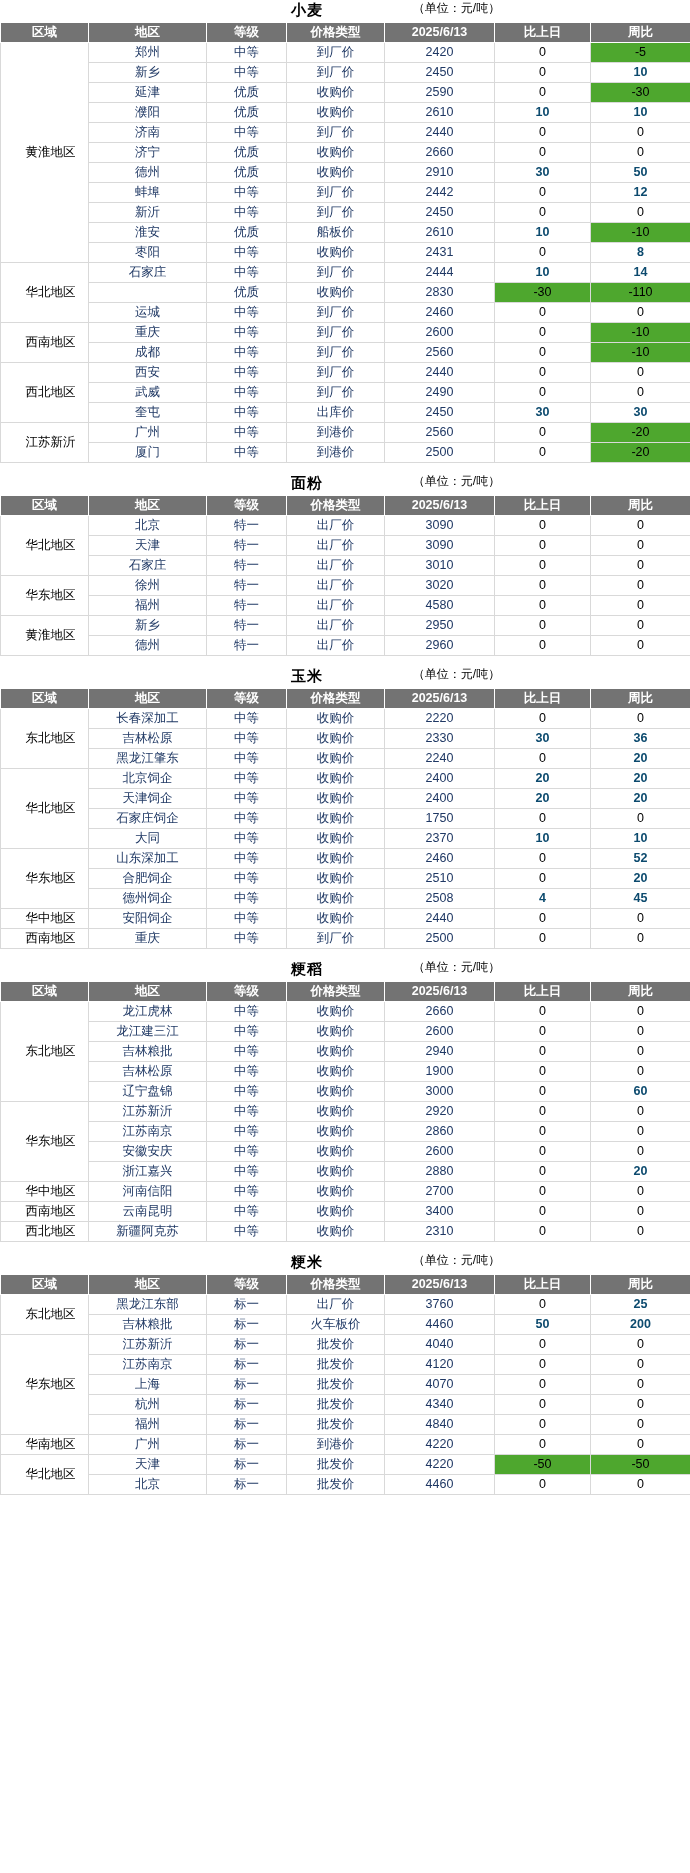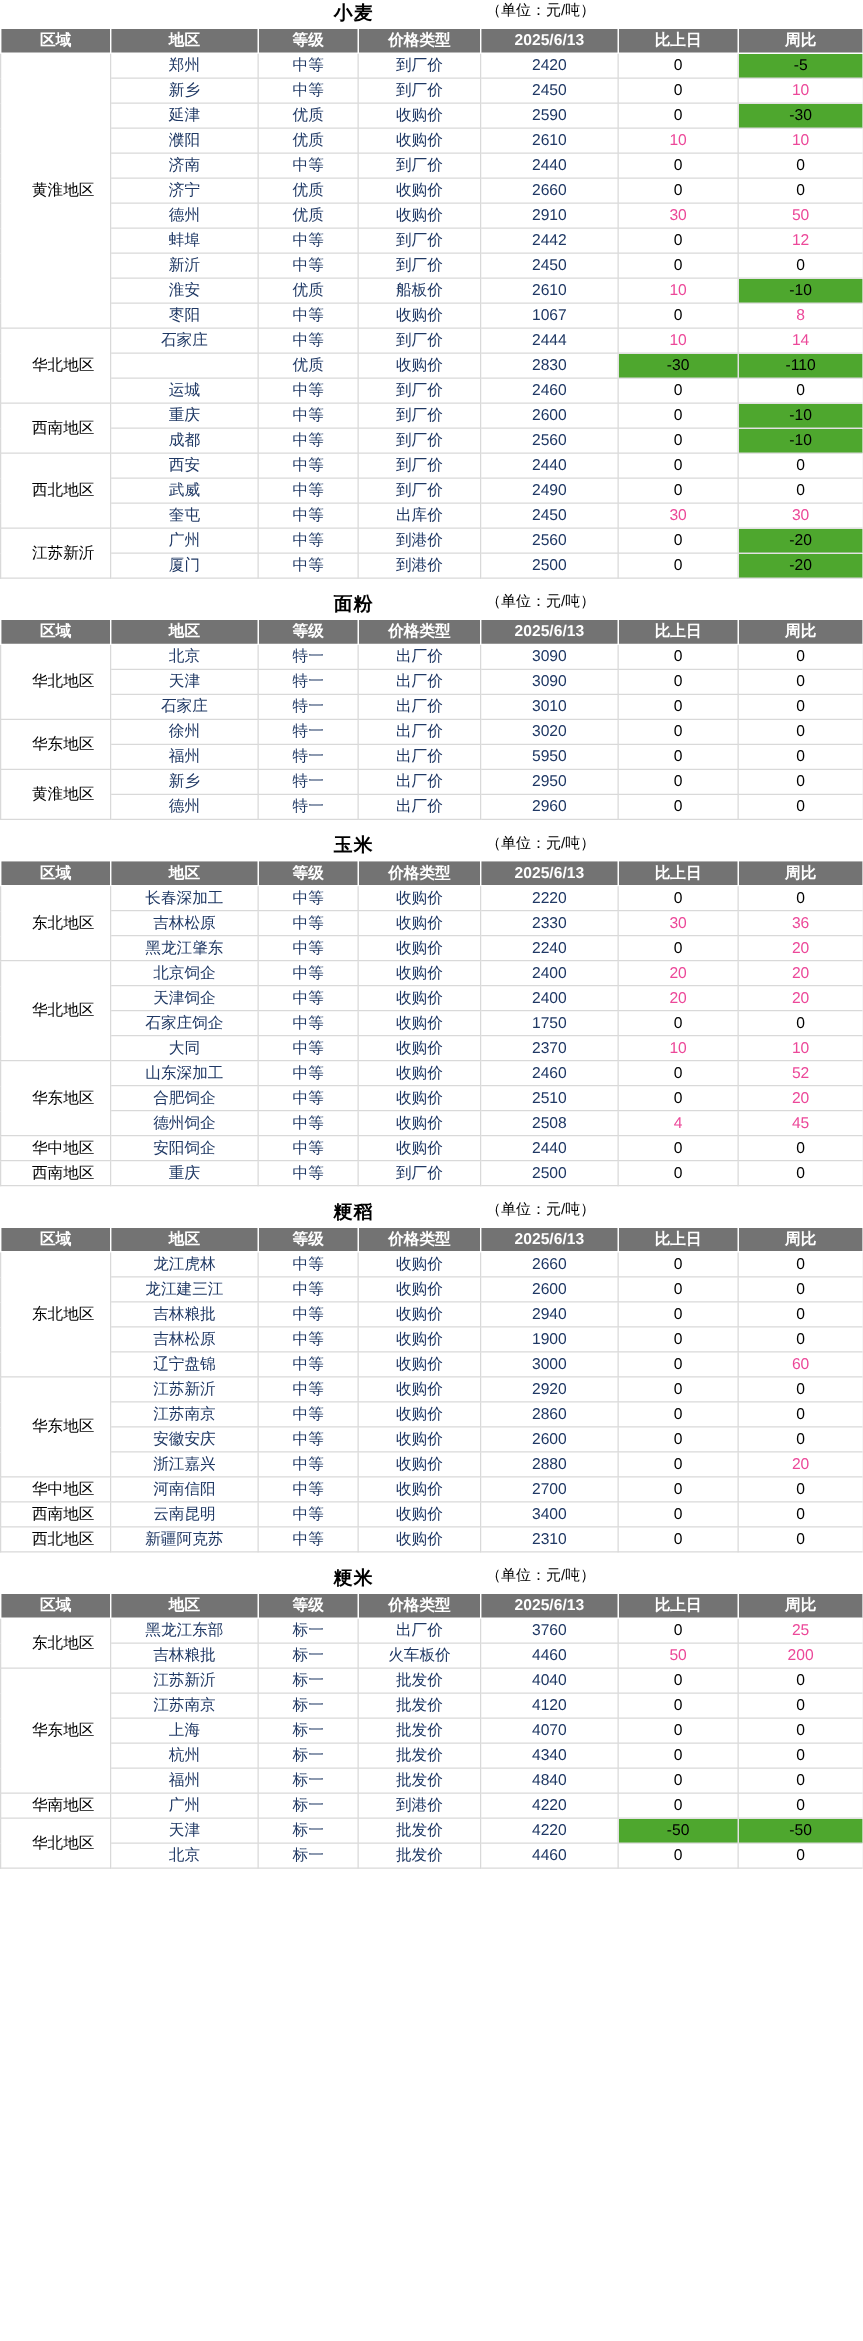--- a/index.html
+++ b/index.html
@@ -8,20 +8,21 @@
     width:690px;
     color:#000;
   }
   .page{width:690px;}
   .block{margin-bottom:10px;}
   .title-row{
     display:flex;
     align-items:flex-end;
     width:566px;
     box-sizing:border-box;
+    margin-left:24px;
   }
   .title-row .spacer{flex:1;}
   .title-row .title{
     flex:0 0 auto;
     text-align:center;
     font-size:15px;
     font-weight:bold;
     letter-spacing:1px;
     padding-bottom:2px;
   }
@@ -64,21 +65,21 @@
     border:1px solid #d9d9d9;
     background:#ffffff;
     color:#1f3864;
   }
   tbody td.region{
     color:#000000;
     font-weight:normal;
     padding-left:12px;
   }
   tbody td.num{color:#1f3864;}
-  tbody td.pos{color:#ec4899;font-weight:normal;}
+  tbody td.pos{color:#0c4a6e;font-weight:bold;}
   tbody td.neg{color:#000000;background:#4ea72e !important;font-weight:normal;}
   tbody td.zero{color:#000000;}
   tbody td.place{color:#1f3864;}
 </style>
 </head>
 <body>
 
 <div class="page" id="page">
     <div class="block">
       <div class="title-row">
@@ -186,21 +187,21 @@
             <td class="">优质</td>
             <td class="">船板价</td>
             <td class="num">2610</td>
             <td class="pos">10</td>
             <td class="neg">-10</td>
           </tr>
           <tr>
             <td class="place">枣阳</td>
             <td class="">中等</td>
             <td class="">收购价</td>
-            <td class="num">1067</td>
+            <td class="num">2431</td>
             <td class="zero">0</td>
             <td class="pos">8</td>
           </tr>
           <tr>
             <td class="region" rowspan="3">华北地区</td>
             <td class="place">石家庄</td>
             <td class="">中等</td>
             <td class="">到厂价</td>
             <td class="num">2444</td>
             <td class="pos">10</td>
@@ -343,21 +344,21 @@
             <td class="">特一</td>
             <td class="">出厂价</td>
             <td class="num">3020</td>
             <td class="zero">0</td>
             <td class="zero">0</td>
           </tr>
           <tr>
             <td class="place">福州</td>
             <td class="">特一</td>
             <td class="">出厂价</td>
-            <td class="num">5950</td>
+            <td class="num">4580</td>
             <td class="zero">0</td>
             <td class="zero">0</td>
           </tr>
           <tr>
             <td class="region" rowspan="2">黄淮地区</td>
             <td class="place">新乡</td>
             <td class="">特一</td>
             <td class="">出厂价</td>
             <td class="num">2950</td>
             <td class="zero">0</td>

